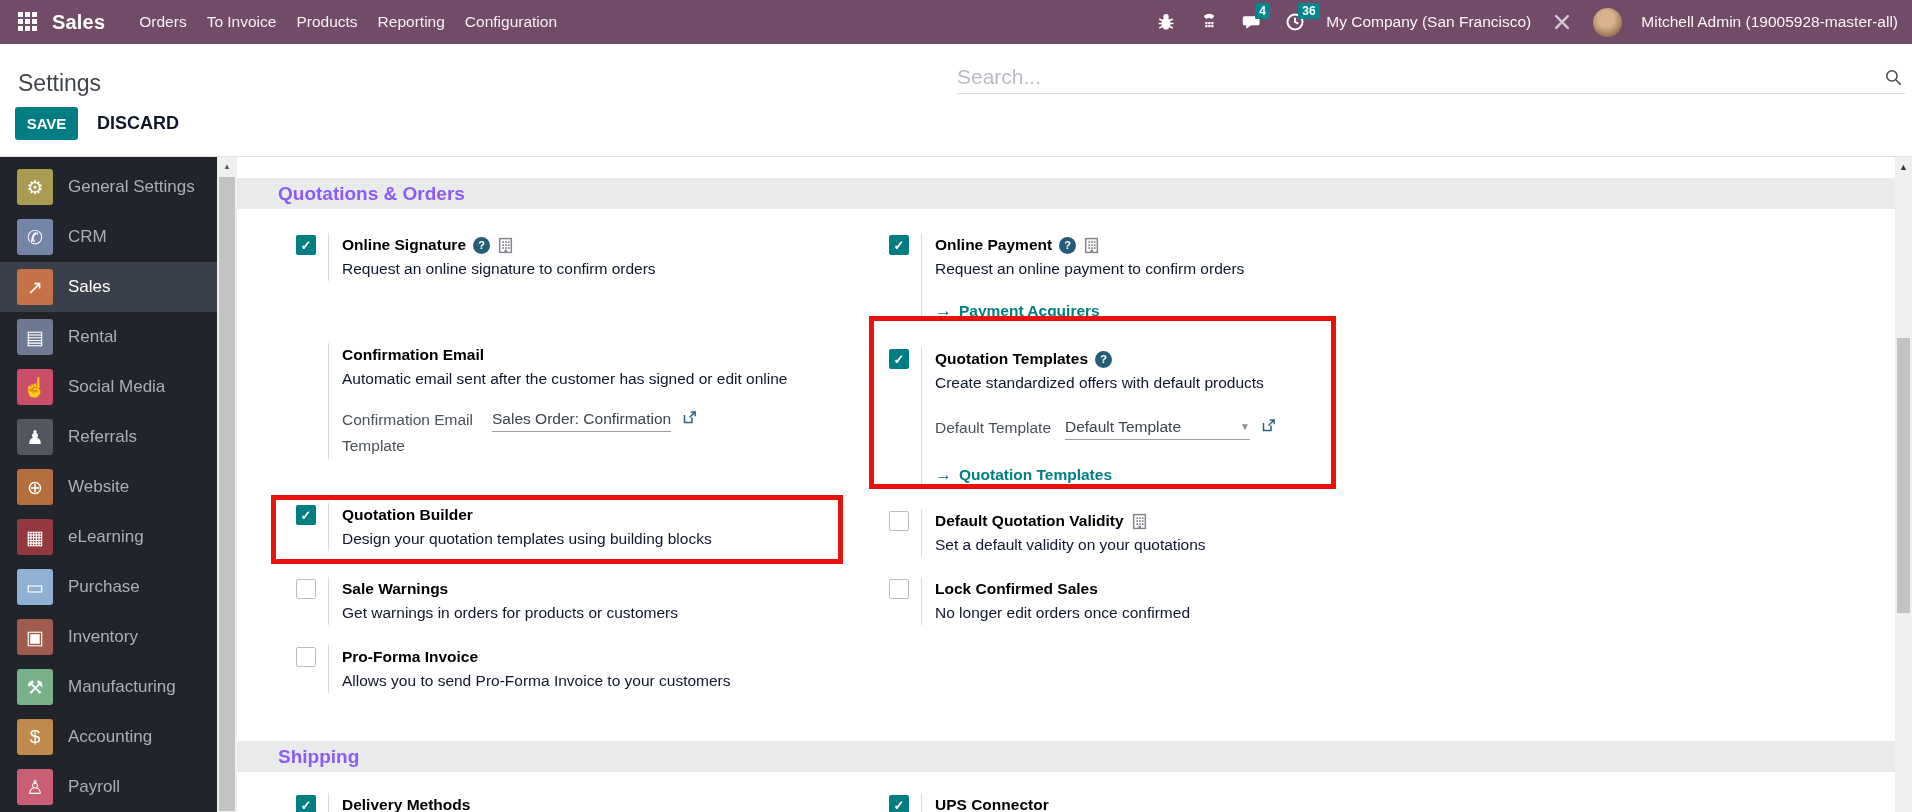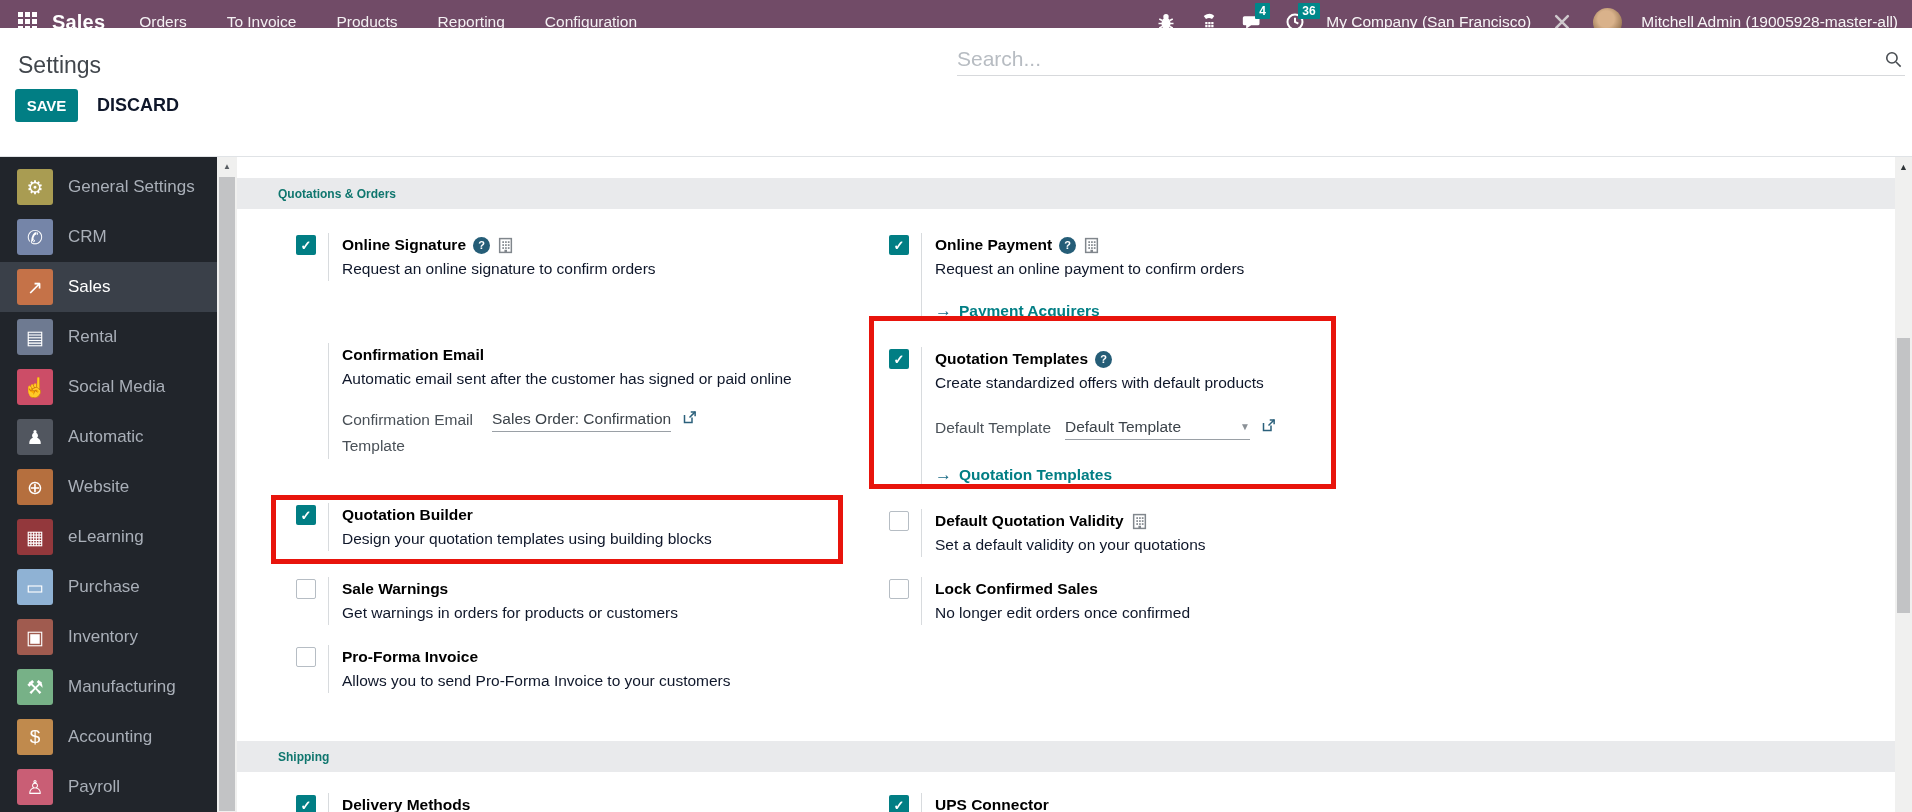--- a/index.html
+++ b/index.html
@@ -7,34 +7,34 @@
   body { font-family:"Liberation Sans", sans-serif; background:#fff; }
   .app { position:relative; width:1912px; height:812px; overflow:hidden; }
 
   
   .navbar { position:absolute; left:0; top:0; width:1912px; height:44px; background:#714B67;
             display:flex; align-items:center; padding:0 14px; color:#fff; }
   .apps-grid { width:20px; height:20px; display:grid; grid-template-columns:repeat(3,5px);
                grid-template-rows:repeat(3,5px); gap:2px; margin:0 14px 0 4px; cursor:pointer; }
   .apps-grid i { background:#fff; }
   .brand { font-size:20px; font-weight:700; margin-right:34px; letter-spacing:.2px; }
-  .nav-menu { display:flex; gap:40px; font-size:15.5px; color:rgba(255,255,255,.92); }
+  .nav-menu { display:flex; gap:20px; font-size:15.5px; color:rgba(255,255,255,.92); }
   .nav-menu span { cursor:pointer; }
   .systray { margin-left:auto; display:flex; align-items:center; gap:19px; font-size:15.5px; }
   .tray-icon { position:relative; width:24px; height:24px; display:flex; align-items:center;
                justify-content:center; cursor:pointer; }
   .tray-icon svg { display:block; }
   .badge { position:absolute; top:-7px; left:15px; background:#00878A; color:#fff; font-size:12px;
            font-weight:700; padding:1px 4px; border-radius:1px; line-height:14px; }
   .company-name, .user-name { color:rgba(255,255,255,.95); cursor:pointer; white-space:nowrap; }
   .avatar { width:29px; height:29px; border-radius:50%; cursor:pointer;
             background:radial-gradient(circle at 45% 38%, #d9b28b 0 34%, #9c7a57 70%, #6e5138 100%); }
 
   
-  .control-panel { position:absolute; left:0; top:28px; width:1912px; height:112px; background:#fff;padding-left:31px; }
+  .control-panel { position:absolute; left:0; top:46px; width:1912px; height:112px; background:#fff;padding-left:31px; }
   .page-title { position:absolute; left:18px; top:24px; font-size:23px; color:#41464C; }
   .search-wrap { position:absolute; left:957px; top:16px; width:948px; height:32px;
                  border-bottom:1px solid #d7d9dc; }
   .search-input { width:905px; height:30px; border:none; outline:none; font-size:21px;
                   color:#a21caf; font-family:"Liberation Sans",sans-serif; background:transparent; }
   .search-input::placeholder { color:#b7bcc2; }
   .search-icon { position:absolute; right:2px; top:6px; cursor:pointer; }
   .btn-save { position:absolute; left:15px; top:61px; width:63px; height:33px; background:#017E84;
               color:#fff; border:none; font-size:15px; font-weight:700; border-radius:3px;
               cursor:pointer; font-family:"Liberation Sans",sans-serif; }
@@ -64,21 +64,21 @@
   .vscroll.outer .scroll-arrow { color:#2F3438; font-size:9px; }
   .scroll-thumb { position:absolute; left:2px; right:2px; background:#C2C3C5; cursor:pointer; }
   .vscroll.inner .scroll-thumb { top:20px; height:634px; }
   .vscroll.outer .scroll-thumb { top:181px; height:275px; }
 
   
   .content { position:absolute; left:237px; top:0; width:1658px; height:656px; background:#fff;
              overflow:hidden; }
   .section-band { position:absolute; left:0; width:1658px; height:31px; background:#E9EAEC;
                   display:flex; align-items:center; }
-  .section-band .band-title { margin-left:41px; font-size:12px; font-weight:700; color:#0f766e; }
+  .section-band .band-title { margin-left:41px; font-size:19px; font-weight:700; color:#8b5cf6; }
   .band-quotations { top:21px; }
   .band-shipping { top:584px; }
 
   .srow { position:absolute; display:flex; width:565px; }
   .srow.colL { left:59px; }
   .srow.colR { left:652px; }
   .cb { width:20px; height:20px; border-radius:2px; flex:none; margin-top:2px; cursor:pointer;
         display:flex; align-items:center; justify-content:center; }
   .cb.checked { background:#017E84; color:#fff; font-size:13px; font-weight:700; }
   .cb.unchecked { background:#fff; border:1px solid #B6BDC4; }
@@ -207,21 +207,21 @@
       <div class="side-item">
         <span class="app-icon" style="background:#6E7A91">▤</span>
         <span class="side-label">Rental</span>
       </div>
       <div class="side-item">
         <span class="app-icon" style="background:#CC4D67">☝</span>
         <span class="side-label">Social Media</span>
       </div>
       <div class="side-item">
         <span class="app-icon" style="background:#51565F">♟</span>
-        <span class="side-label">Automatic</span>
+        <span class="side-label">Referrals</span>
       </div>
       <div class="side-item">
         <span class="app-icon" style="background:#B56F3E">⊕</span>
         <span class="side-label">Website</span>
       </div>
       <div class="side-item">
         <span class="app-icon" style="background:#93383C">▦</span>
         <span class="side-label">eLearning</span>
       </div>
       <div class="side-item">
@@ -282,21 +282,21 @@
           <div class="s-desc">Request an online signature to confirm orders</div>
         </div>
       </div>
 
       <div class="srow colL" style="top:186px">
         <div class="cb spacer"></div>
         <div class="pane">
           <div class="lbl-line">
             <span class="s-label">Confirmation Email</span>
           </div>
-          <div class="s-desc">Automatic email sent after the customer has signed or paid online</div>
+          <div class="s-desc">Automatic email sent after the customer has signed or edit online</div>
           <div class="field-row mt16">
             <span class="f-label">Confirmation Email Template</span>
             <span class="f-value">Sales Order: Confirmation</span>
             <span class="ext-link">
               <svg width="15" height="15" viewBox="0 0 24 24" fill="none" stroke="#2B607B" stroke-width="2.4">
                 <path d="M4 8v12h12v-8"></path>
                   <path d="M12 12L21 3"></path>
                   <path d="M14 3h7v7"></path>
               </svg>
             </span>

